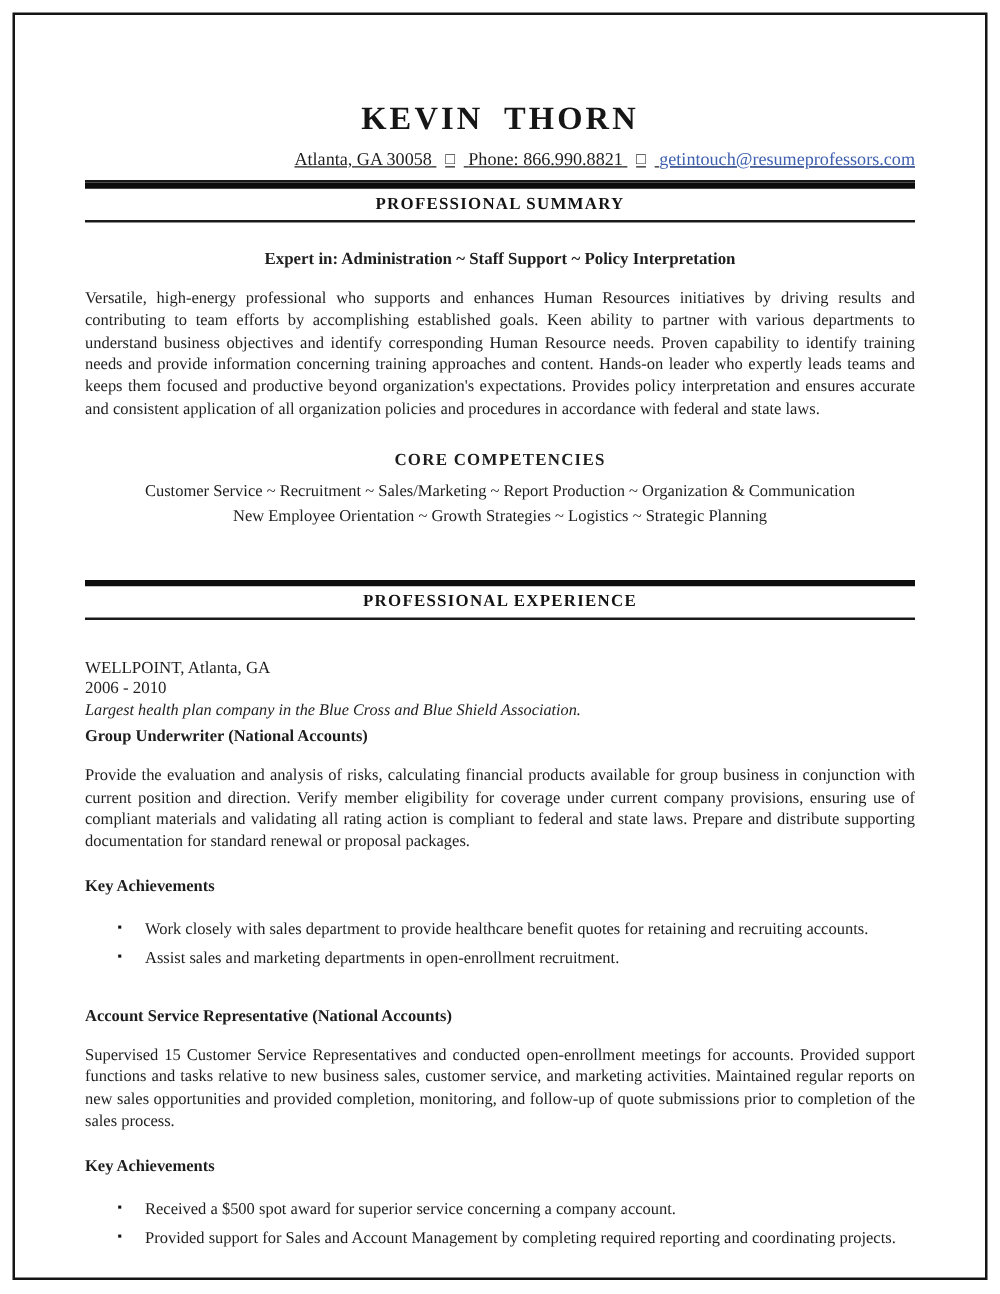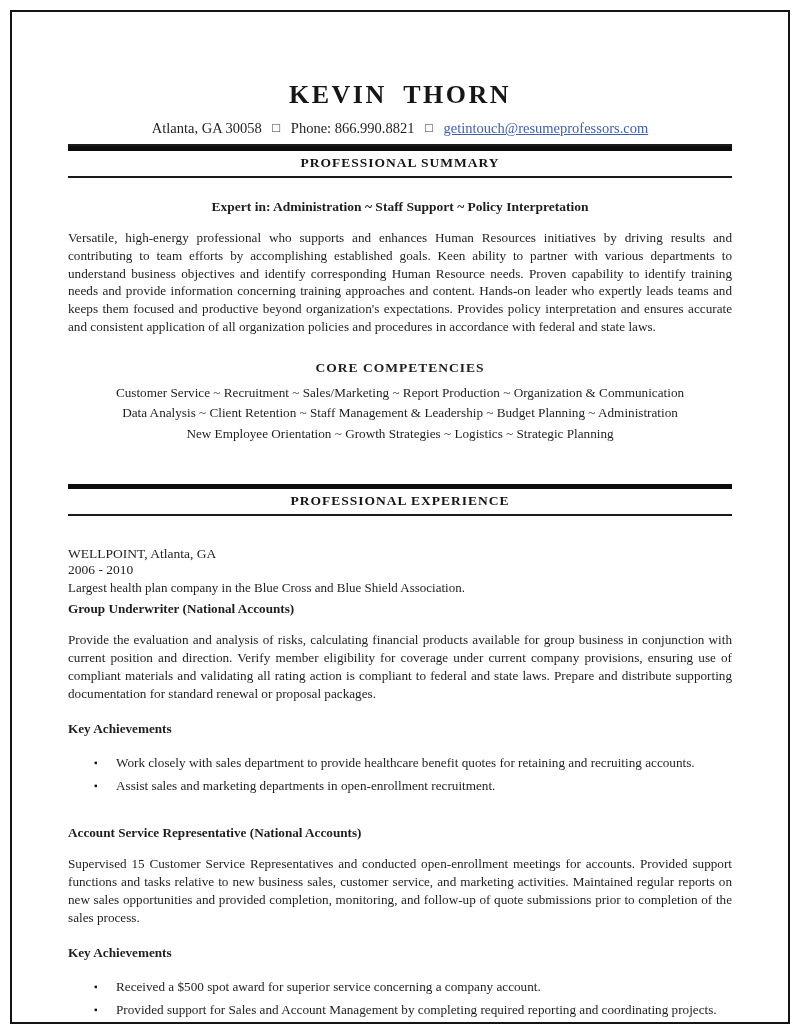--- a/index.html
+++ b/index.html
@@ -13,21 +13,21 @@
     position:absolute; left:10px; top:10px; width:780px; height:1014px;
     border:2px solid #141414;
   }
   .content {
     position:relative; width:664px; margin:0 auto; padding-top:80px;
   }
   .name {
     text-align:center; font-size:26px; font-weight:bold;
     letter-spacing:2.5px; word-spacing:8px; color:#161616;
   }
-  .contact { text-align:center; font-size:14.5px; margin-top:10px; white-space:nowrap; }
+  .contact { text-align:right; font-size:14.5px; margin-top:10px; white-space:nowrap;text-decoration:underline; }
   .contact .sep { margin:0 7px; font-size:13px; color:#333; position:relative; top:-1px; }
   .email { color:#3e5fb0; text-decoration:underline; }
   .rule-thin { border-top:2px solid #1a1a1a; margin-top:7px; }
   .doc-title {
     text-align:center; font-size:16px; letter-spacing:1.2px;
     margin-top:4px; padding-bottom:3px; color:#191919;
   }
   .bar-thick { height:5px; background:#0d0d0d; }
   .section-heading {
     text-align:center; font-weight:bold; font-size:13.5px; letter-spacing:1px;
@@ -39,21 +39,21 @@
   }
   .core-heading {
     text-align:center; font-weight:bold; font-size:13.5px; letter-spacing:1px; margin-top:24px;
   }
   .comp-lines { text-align:center; font-size:13.2px; line-height:1.55; margin-top:7px; }
   .exp-bar { margin-top:40px; }
   .emp-row {
     display:flex; justify-content:space-between; align-items:baseline;
     margin-top:30px; font-size:13.5px;flex-direction:column;
   }
-  .tagline { font-size:13px; margin-top:2px; }
+  .tagline { font-style:italic; font-size:13px; margin-top:2px; }
   .role-title { font-weight:bold; font-size:13.2px; margin-top:5px; }
   .role-title.second { margin-top:30px; }
   .key-ach { font-weight:bold; font-size:13.2px; margin-top:19px; }
   .bullets { list-style:none; margin-top:17px; padding-left:26px; }
   .bullets li {
     display:flex; font-size:13.2px; line-height:1.35; margin-bottom:5px;
   }
   .bullets li .marker { flex:0 0 22px; font-size:10px; padding-top:2px; color:#111; }
   .bullets li .txt { flex:1; }
 </style>
@@ -80,21 +80,20 @@
   <div class="bar-thick"></div>
   <div class="section-heading">PROFESSIONAL SUMMARY</div>
 
   <div class="expert-line">Expert in: Administration ~ Staff Support ~ Policy Interpretation</div>
 
   <p class="para">Versatile, high-energy professional who supports and enhances Human Resources initiatives by driving results and contributing to team efforts by accomplishing established goals. Keen ability to partner with various departments to understand business objectives and identify corresponding Human Resource needs. Proven capability to identify training needs and provide information concerning training approaches and content. Hands-on leader who expertly leads teams and keeps them focused and productive beyond organization's expectations. Provides policy interpretation and ensures accurate and consistent application of all organization policies and procedures in accordance with federal and state laws.</p>
 
   <div class="core-heading">CORE COMPETENCIES</div>
   <div class="comp-lines">
     <div>Customer Service ~ Recruitment ~ Sales/Marketing ~ Report Production ~ Organization &amp; Communication</div>
-    <div>Data Analysis ~ Client Retention ~ Staff Management &amp; Leadership ~ Budget Planning ~ Administration</div>
     <div>New Employee Orientation ~  Growth Strategies ~ Logistics ~ Strategic Planning</div>
   </div>
 
   <div class="bar-thick exp-bar"></div>
   <div class="section-heading">PROFESSIONAL EXPERIENCE</div>
 
   <div class="emp-row">
     <span>WELLPOINT, Atlanta, GA</span>
     <span>2006 - 2010</span>
   </div>

